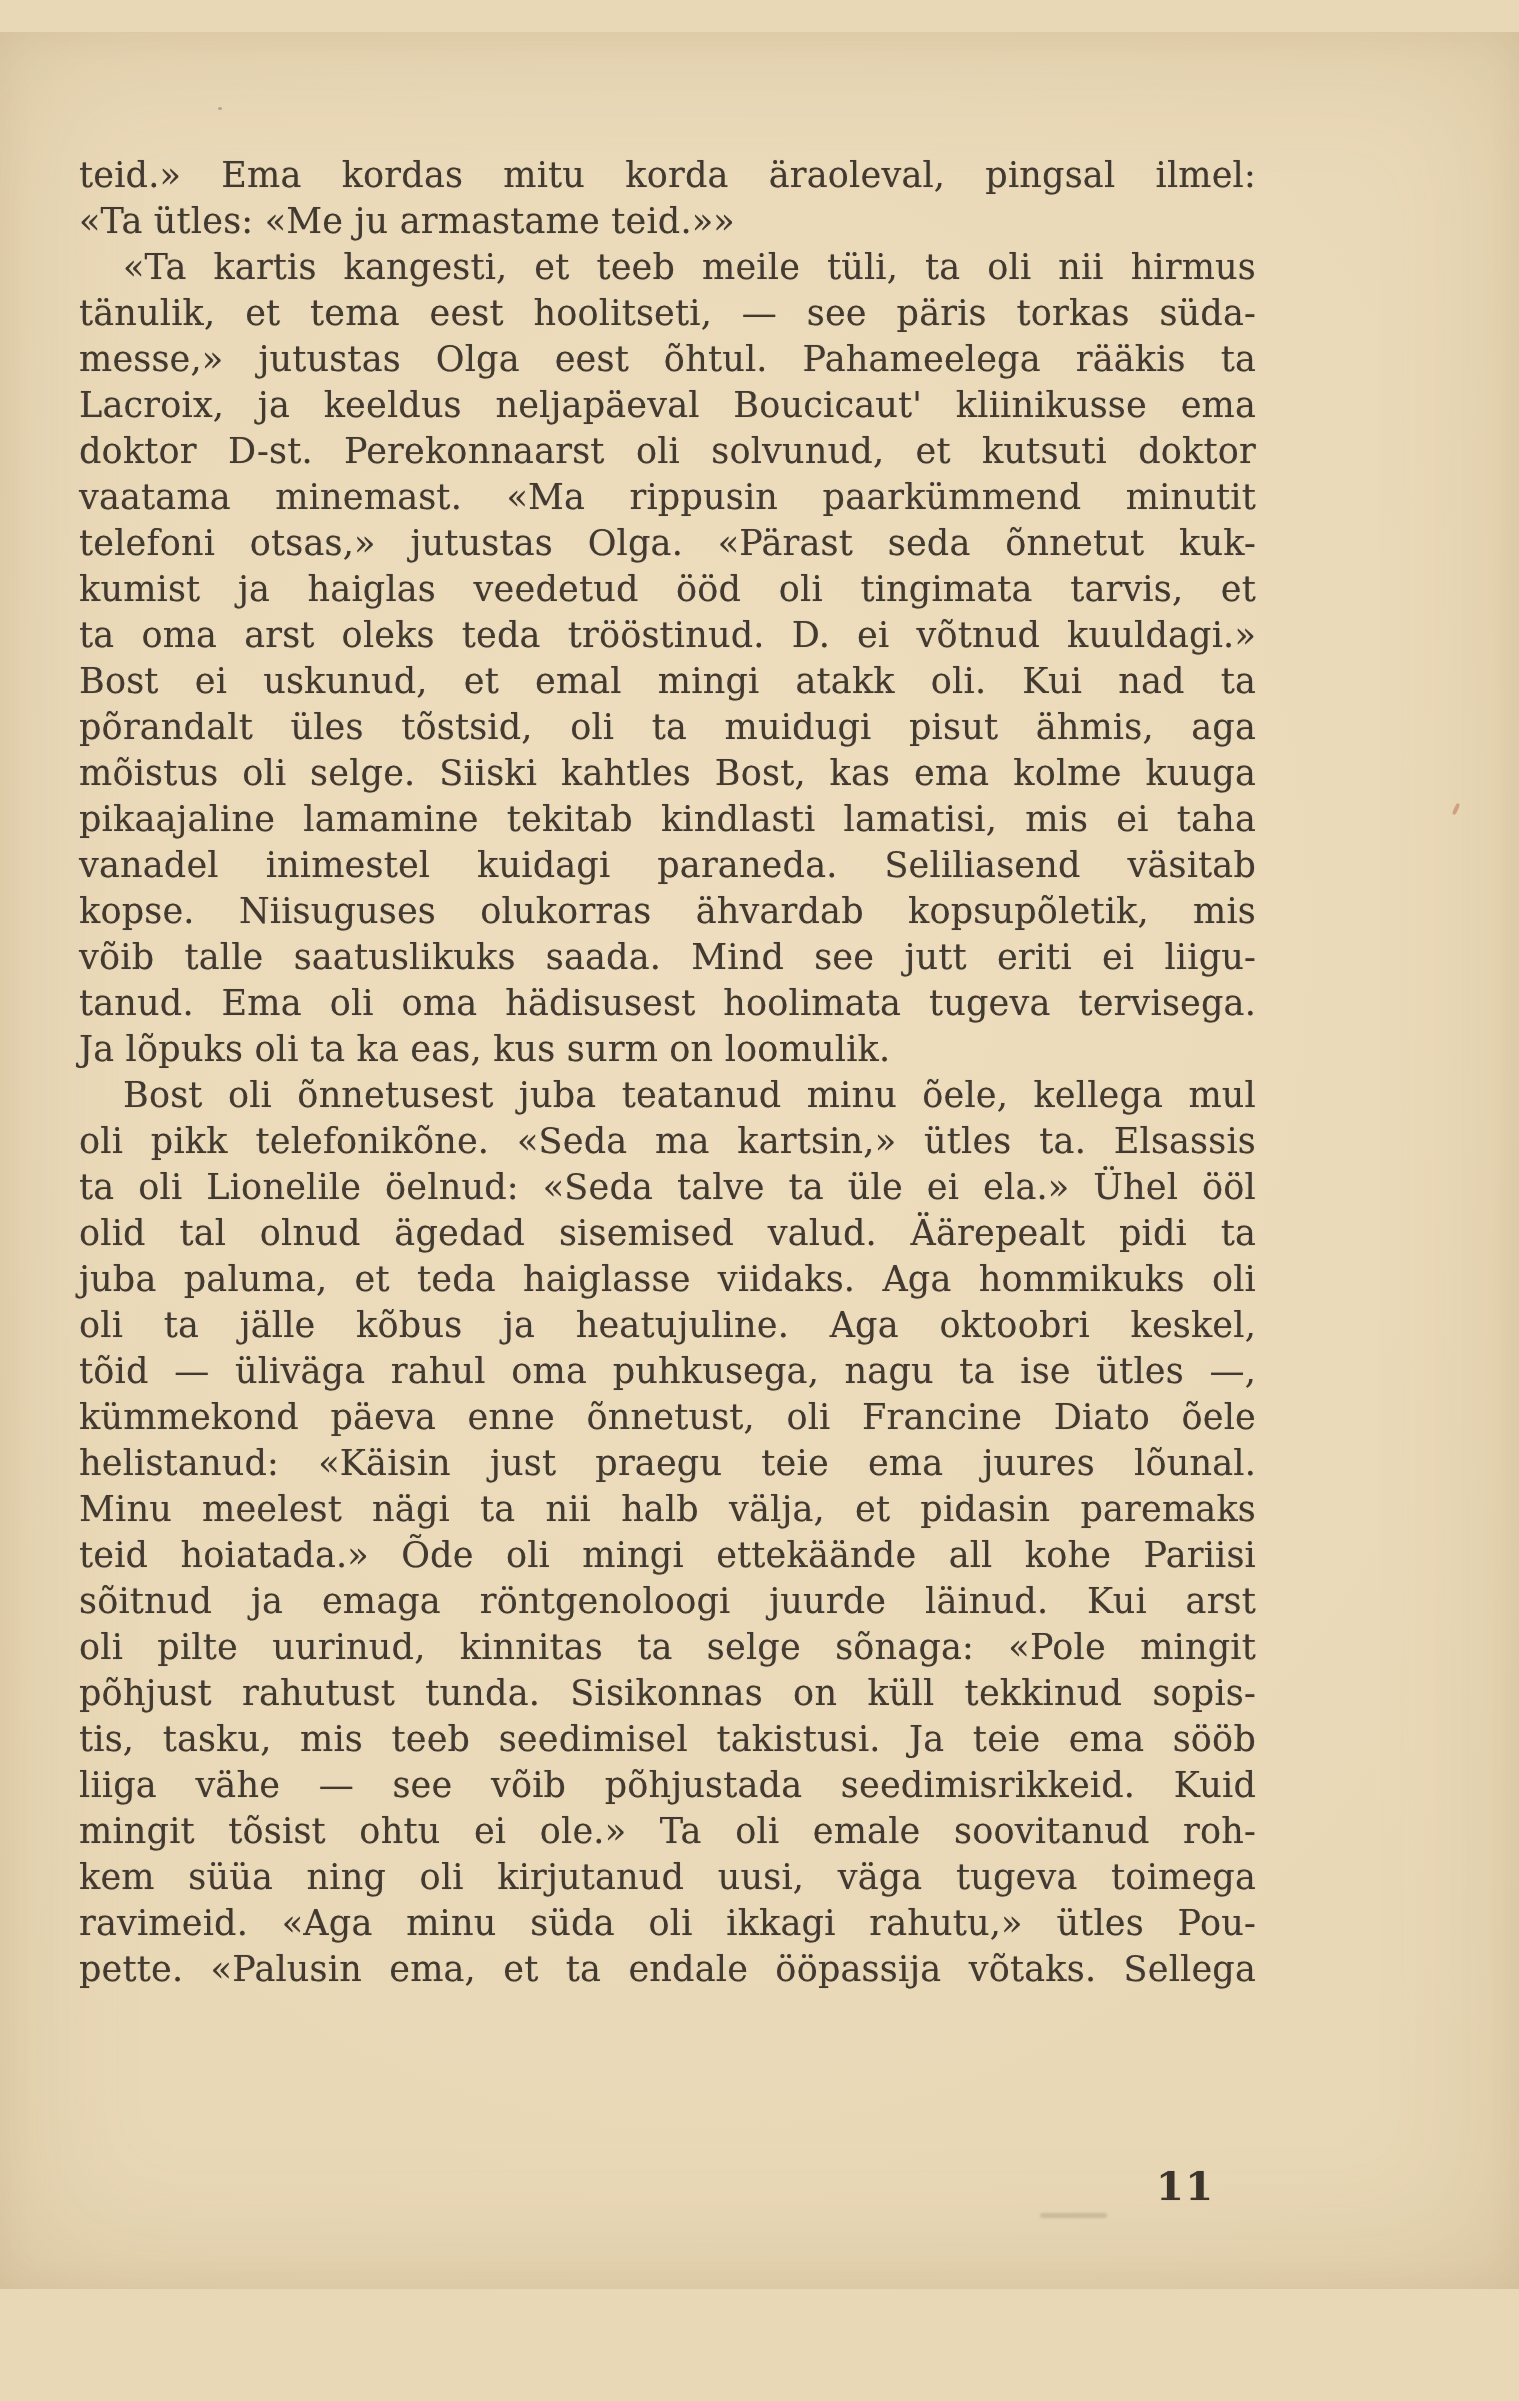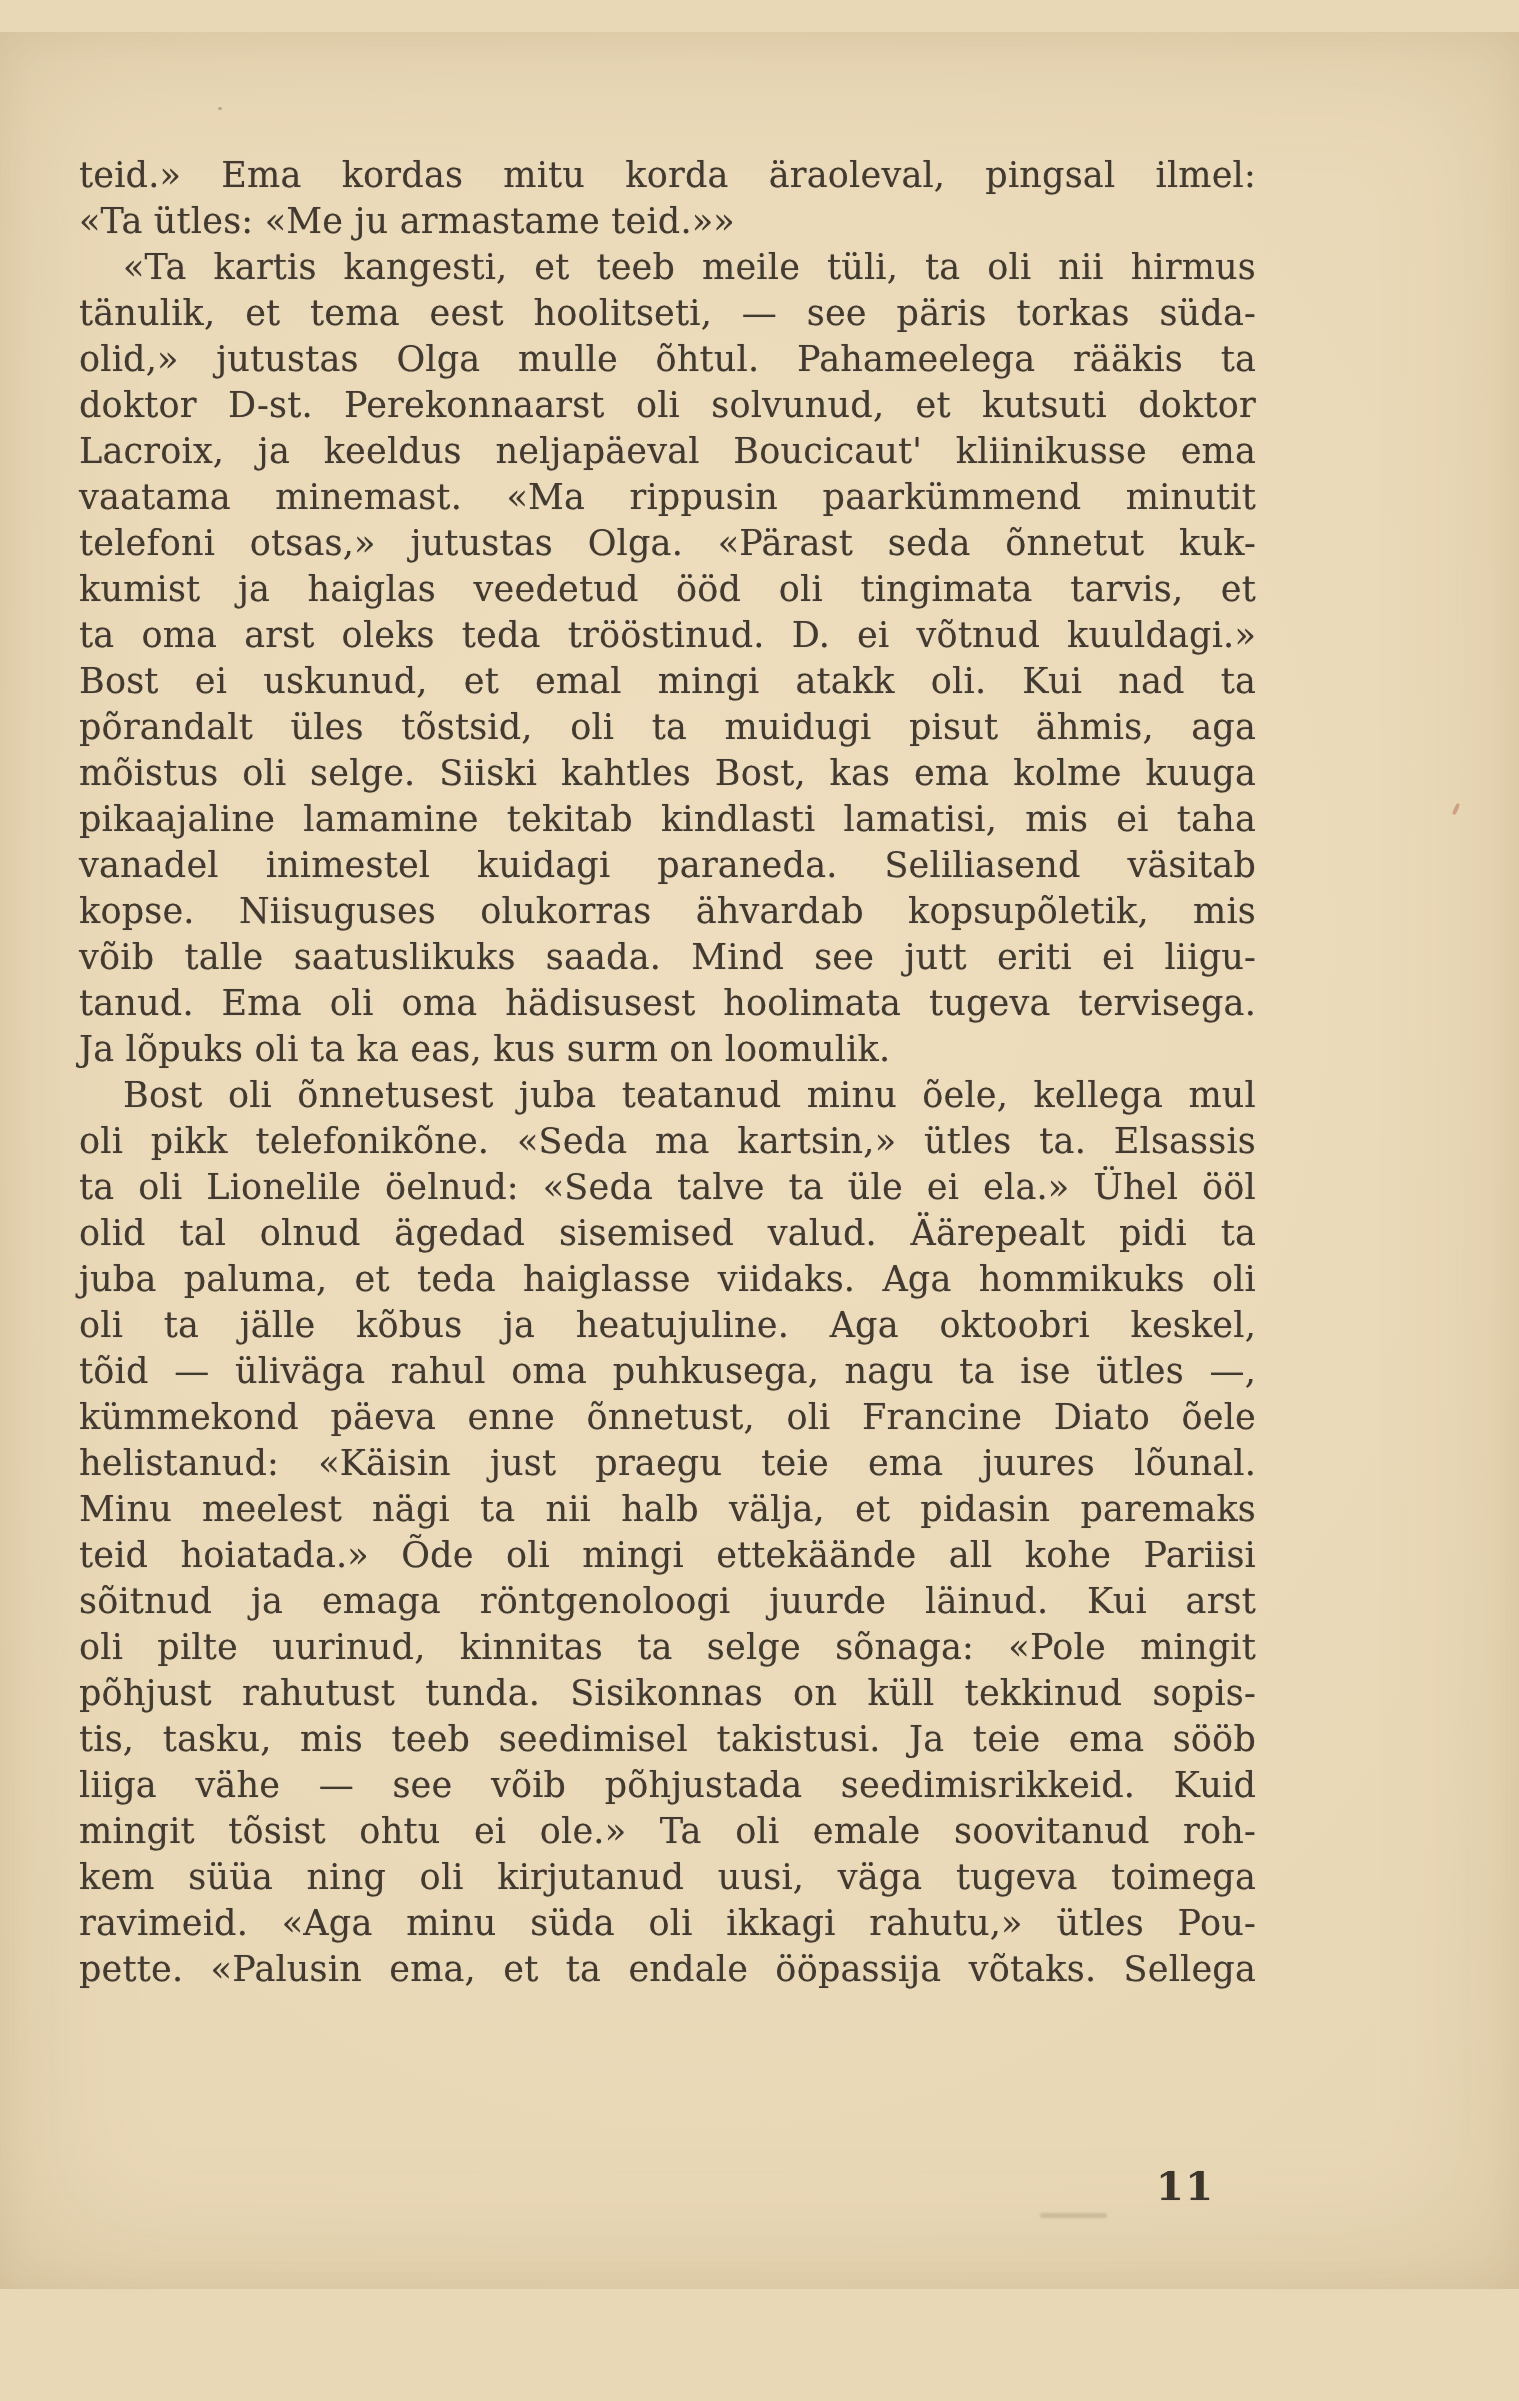--- a/index.html
+++ b/index.html
@@ -100,23 +100,23 @@
   <section class="text-block">
 
     <div class="para">
       <div class="line">teid.» Ema kordas mitu korda äraoleval, pingsal ilmel:</div>
       <div class="line plast">«Ta ütles: «Me ju armastame teid.»»</div>
     </div>
 
     <div class="para">
       <div class="line indent">«Ta kartis kangesti, et teeb meile tüli, ta oli nii hirmus</div>
       <div class="line">tänulik, et tema eest hoolitseti, — see päris torkas süda-</div>
-      <div class="line">olid,» jutustas Olga mulle õhtul. Pahameelega rääkis ta</div>
+      <div class="line">messe,» jutustas Olga eest õhtul. Pahameelega rääkis ta</div>
+      <div class="line">Lacroix, ja keeldus neljapäeval Boucicaut' kliinikusse ema</div>
       <div class="line">doktor D-st. Perekonnaarst oli solvunud, et kutsuti doktor</div>
-      <div class="line">Lacroix, ja keeldus neljapäeval Boucicaut' kliinikusse ema</div>
       <div class="line">vaatama minemast. «Ma rippusin paarkümmend minutit</div>
       <div class="line">telefoni otsas,» jutustas Olga. «Pärast seda õnnetut kuk-</div>
       <div class="line">kumist ja haiglas veedetud ööd oli tingimata tarvis, et</div>
       <div class="line">ta oma arst oleks teda trööstinud. D. ei võtnud kuuldagi.»</div>
       <div class="line">Bost ei uskunud, et emal mingi atakk oli. Kui nad ta</div>
       <div class="line">põrandalt üles tõstsid, oli ta muidugi pisut ähmis, aga</div>
       <div class="line">mõistus oli selge. Siiski kahtles Bost, kas ema kolme kuuga</div>
       <div class="line">pikaajaline lamamine tekitab kindlasti lamatisi, mis ei taha</div>
       <div class="line">vanadel inimestel kuidagi paraneda. Seliliasend väsitab</div>
       <div class="line">kopse. Niisuguses olukorras ähvardab kopsupõletik, mis</div>

